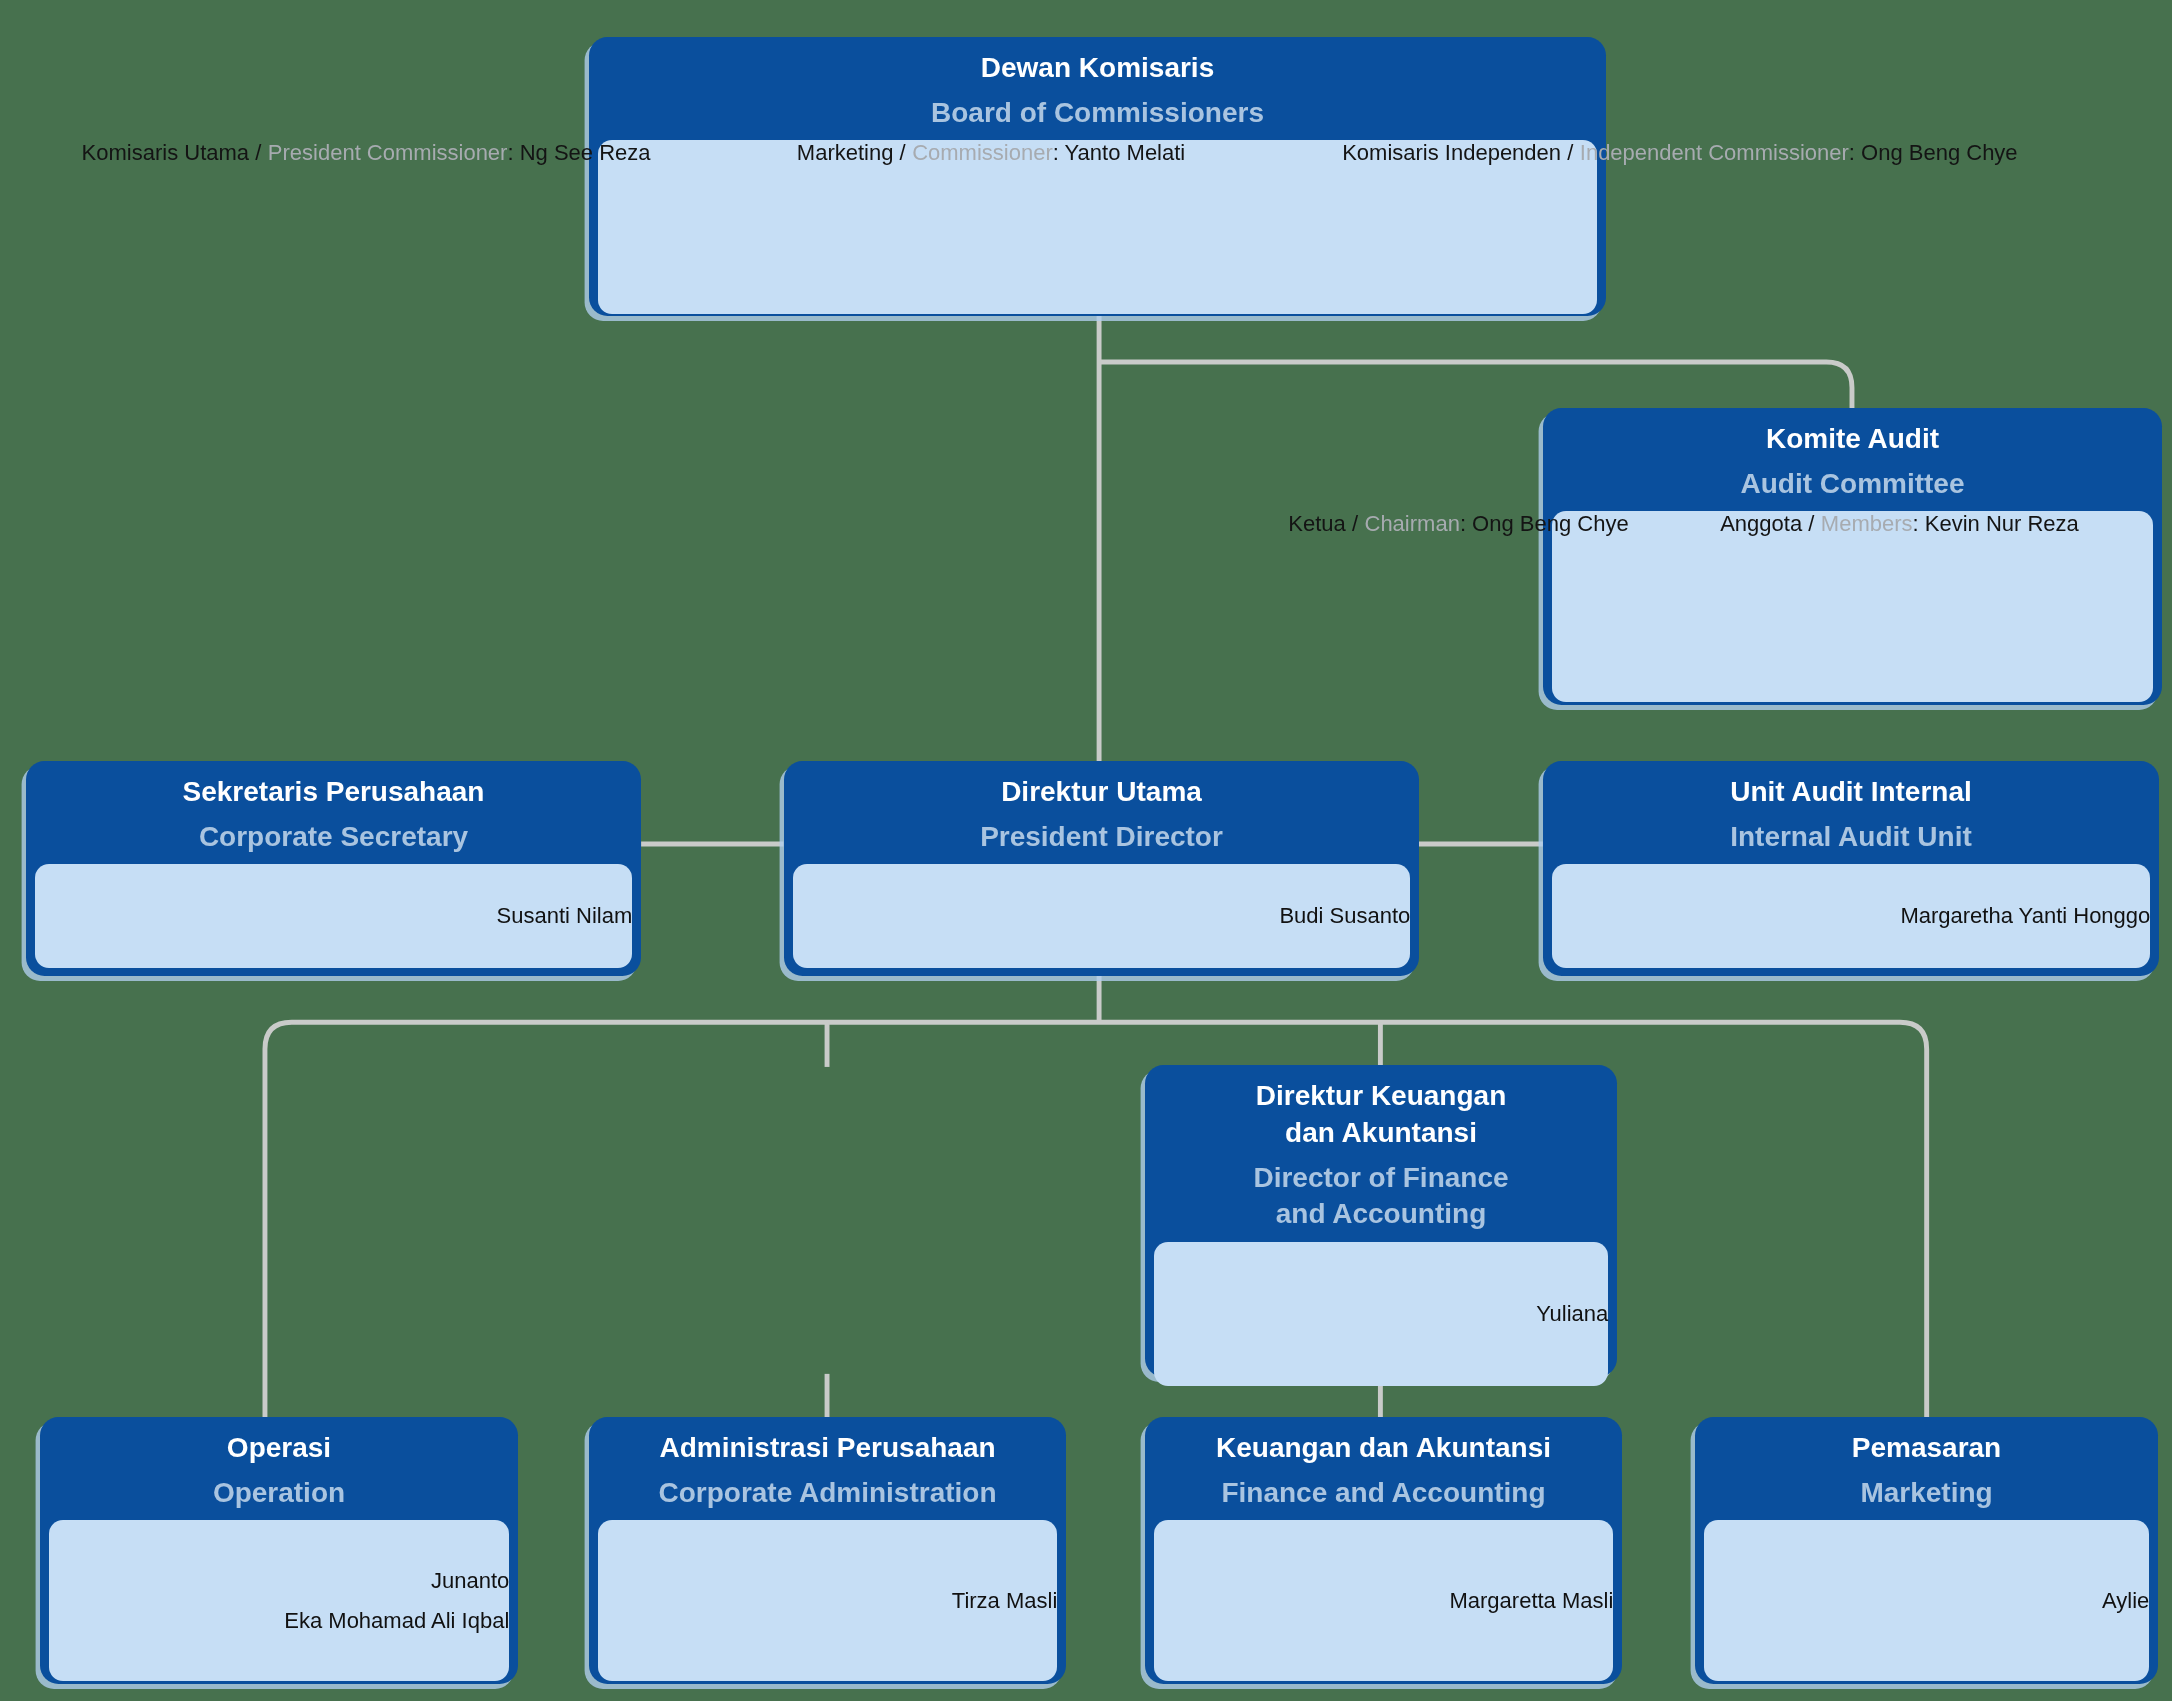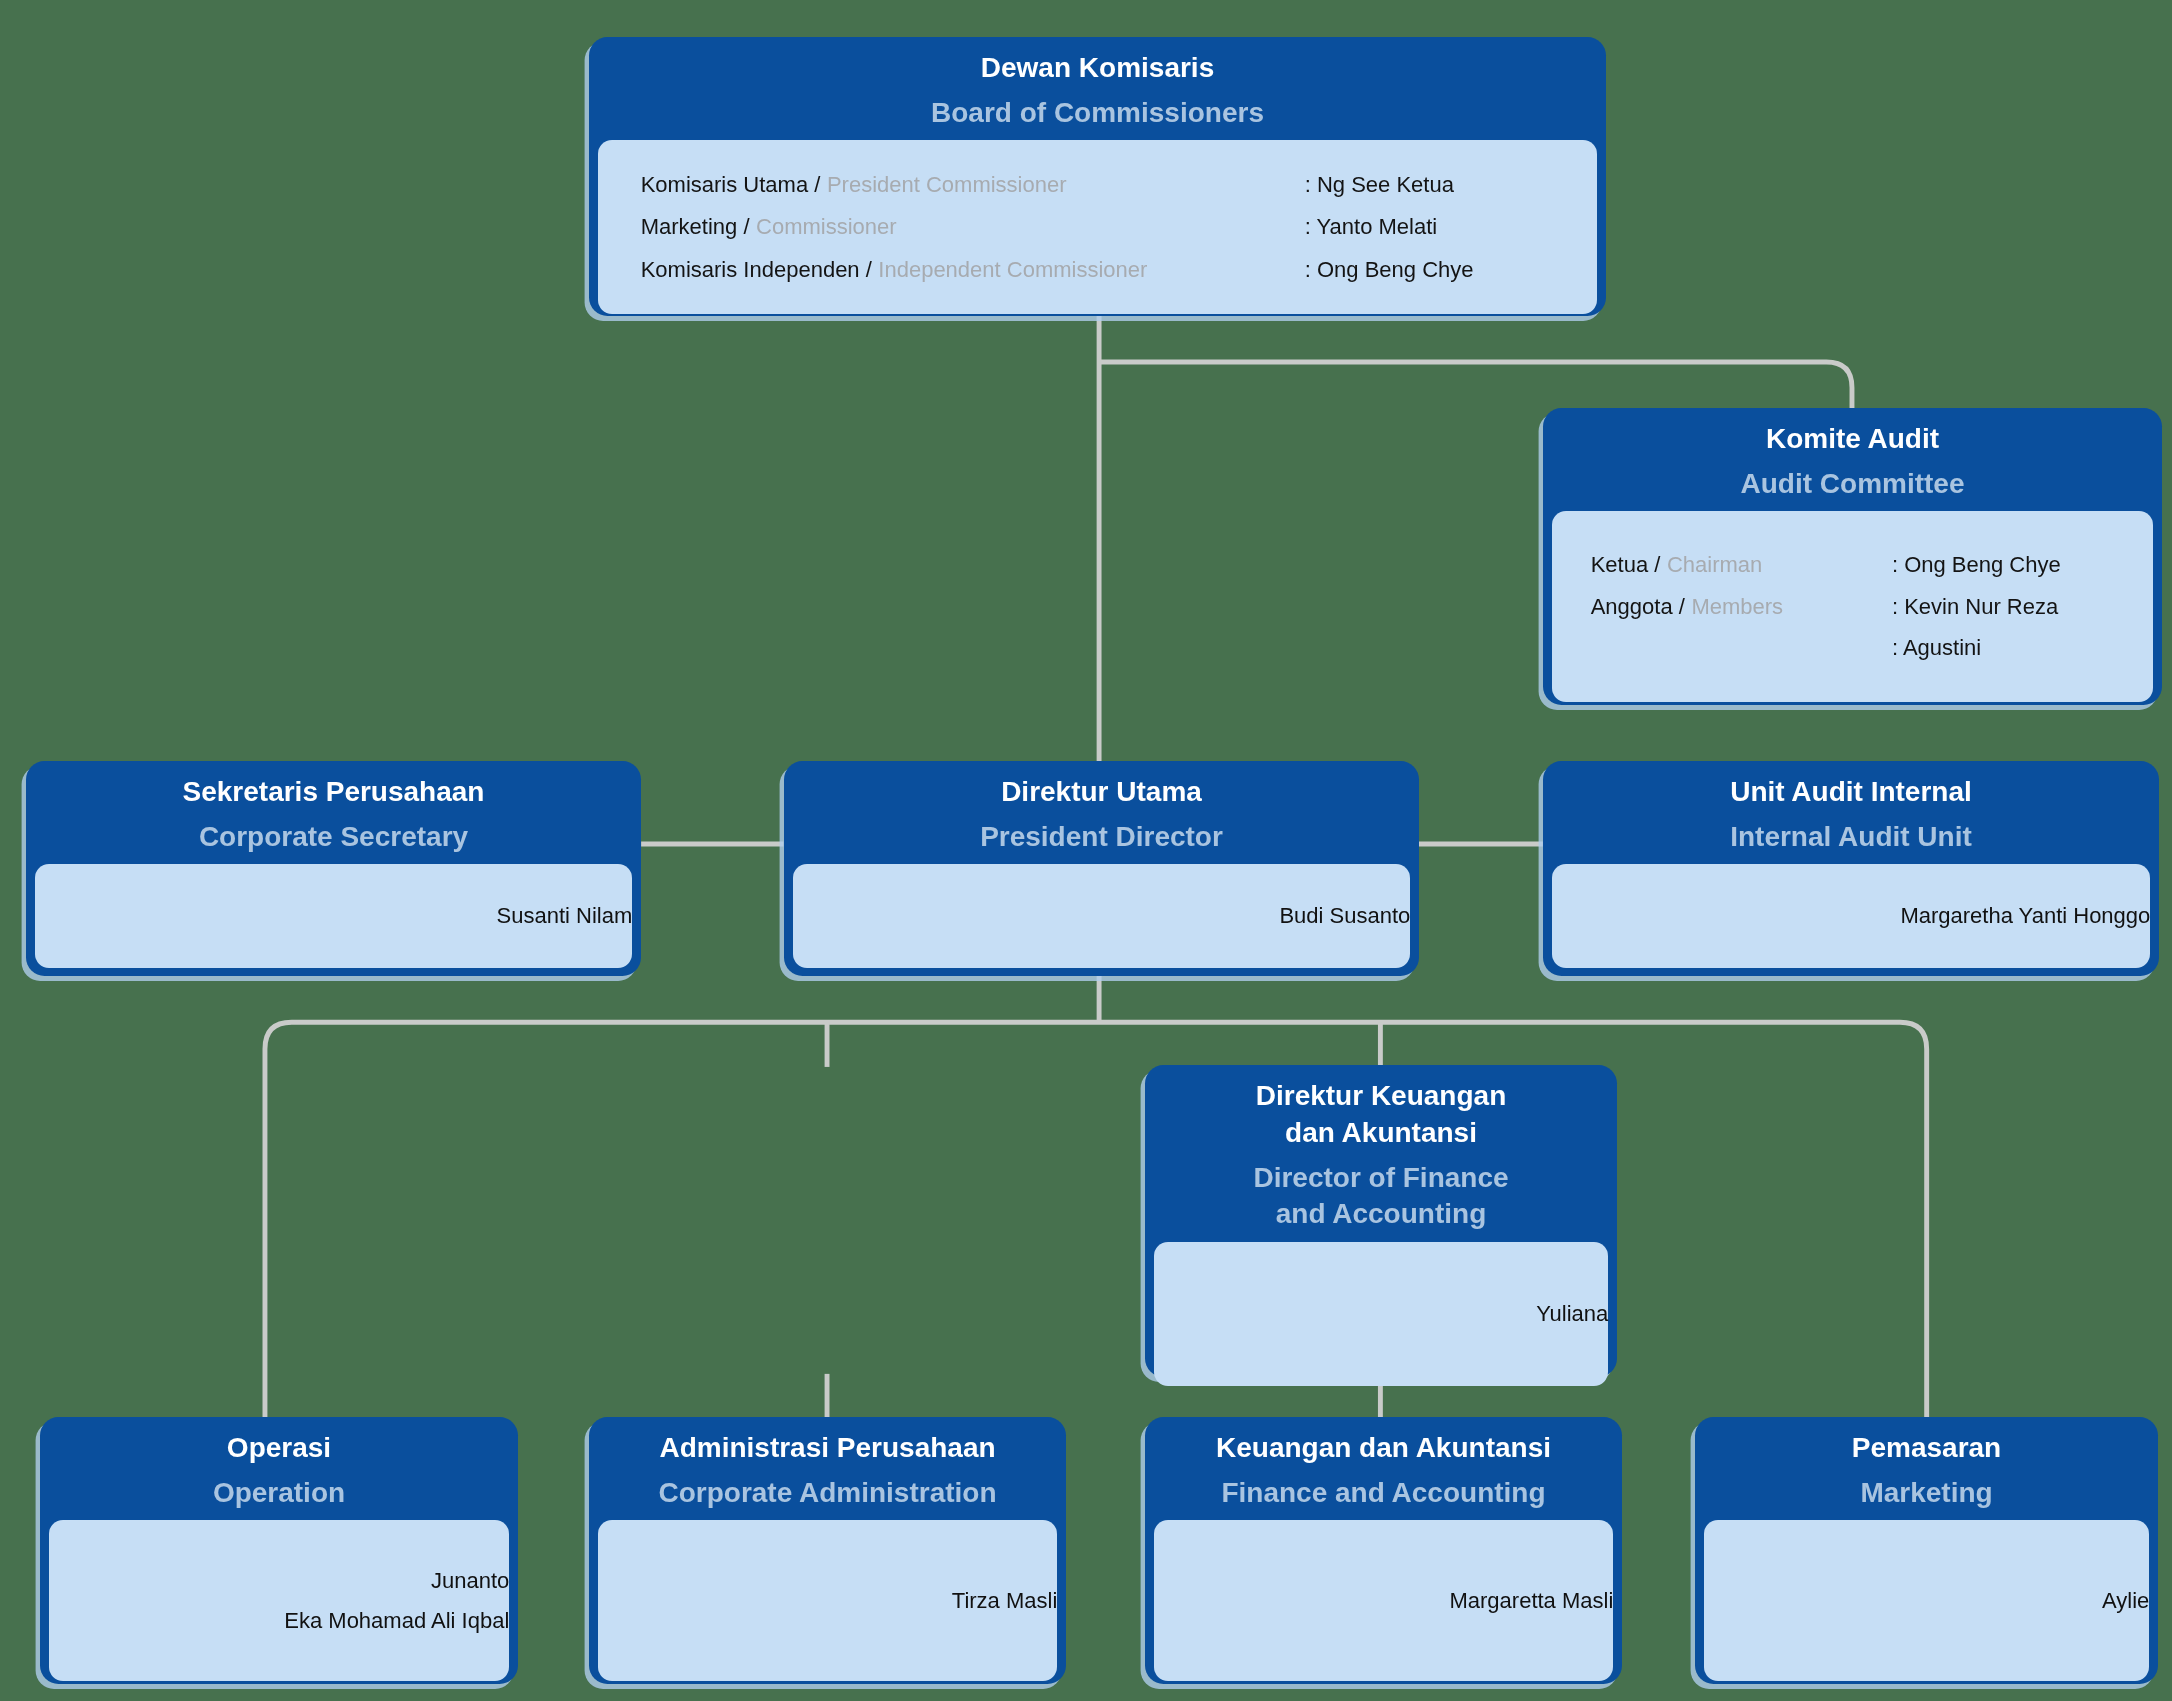--- a/index.html
+++ b/index.html
@@ -7,22 +7,22 @@
   .stage{position:relative;width:2172px;height:1701px;background:#47714e;overflow:hidden;}
   .connectors{position:absolute;left:0;top:0;width:2172px;height:1701px;z-index:0;}
   .node{position:absolute;z-index:1;background:#0a4f9d;border-radius:18.5px;
         box-shadow:-4.4px 4.9px 0 rgba(175,205,235,.8);
         display:flex;flex-direction:column;box-sizing:border-box;}
   .hdr{flex:1 0 auto;display:flex;flex-direction:column;align-items:center;justify-content:center;
        gap:7.6px;padding:13px 11px 8.7px;}
   .t-id{color:#ffffff;font-weight:bold;font-size:28px;line-height:1.32;text-align:center;}
   .t-en{color:#a9c4e0;font-weight:bold;font-size:28px;line-height:1.32;text-align:center;}
   .nbody{flex:0 0 auto;margin:0 8.7px 8.7px;background:#c6def5;border-radius:14px;box-sizing:border-box;}
-  .rows{height:100%;display:flex;flex-direction:column;justify-content:center;gap:16.4px;
-        padding:0 19.6px 0 28px;box-sizing:border-box;margin-left:15px;}
+  .rows{height:100%;display:flex;flex-direction:row;justify-content:center;gap:16.4px;
+        padding:0 19.6px 0 28px;box-sizing:border-box;}
   .row{display:flex;align-items:baseline;font-size:22px;color:#141414;white-space:nowrap;}
   .lbl{flex:1;min-width:0;}
   .len{color:#a7abb0;margin-left:6.5px;}
   .val{width:273px;flex:0 0 auto;}
   .val-sm{width:245px;}
   .names{height:100%;display:flex;flex-direction:column;align-items:flex-end;justify-content:center;
          gap:14px;font-size:22px;color:#111111;text-align:center;}
 </style>
 </head>
 <body>
@@ -46,21 +46,21 @@
 
   <div class="node" style="left:589px;top:37px;width:1017px;height:279px;">
     <div class="hdr">
       <div class="t-id">Dewan Komisaris</div>
       <div class="t-en">Board of Commissioners</div>
     </div>
     <div class="nbody" style="height:174px;">
       <div class="rows">
         <div class="row">
           <div class="lbl"><span>Komisaris Utama /</span><span class="len">President Commissioner</span></div>
-          <div class="val">: Ng See Ketua</div>
+          <div class="val">: Ng See Reza</div>
         </div>
         <div class="row">
           <div class="lbl"><span>Marketing /</span><span class="len">Commissioner</span></div>
           <div class="val">: Yanto Melati</div>
         </div>
         <div class="row">
           <div class="lbl"><span>Komisaris Independen /</span><span class="len">Independent Commissioner</span></div>
           <div class="val">: Ong Beng Chye</div>
         </div>
       </div>

